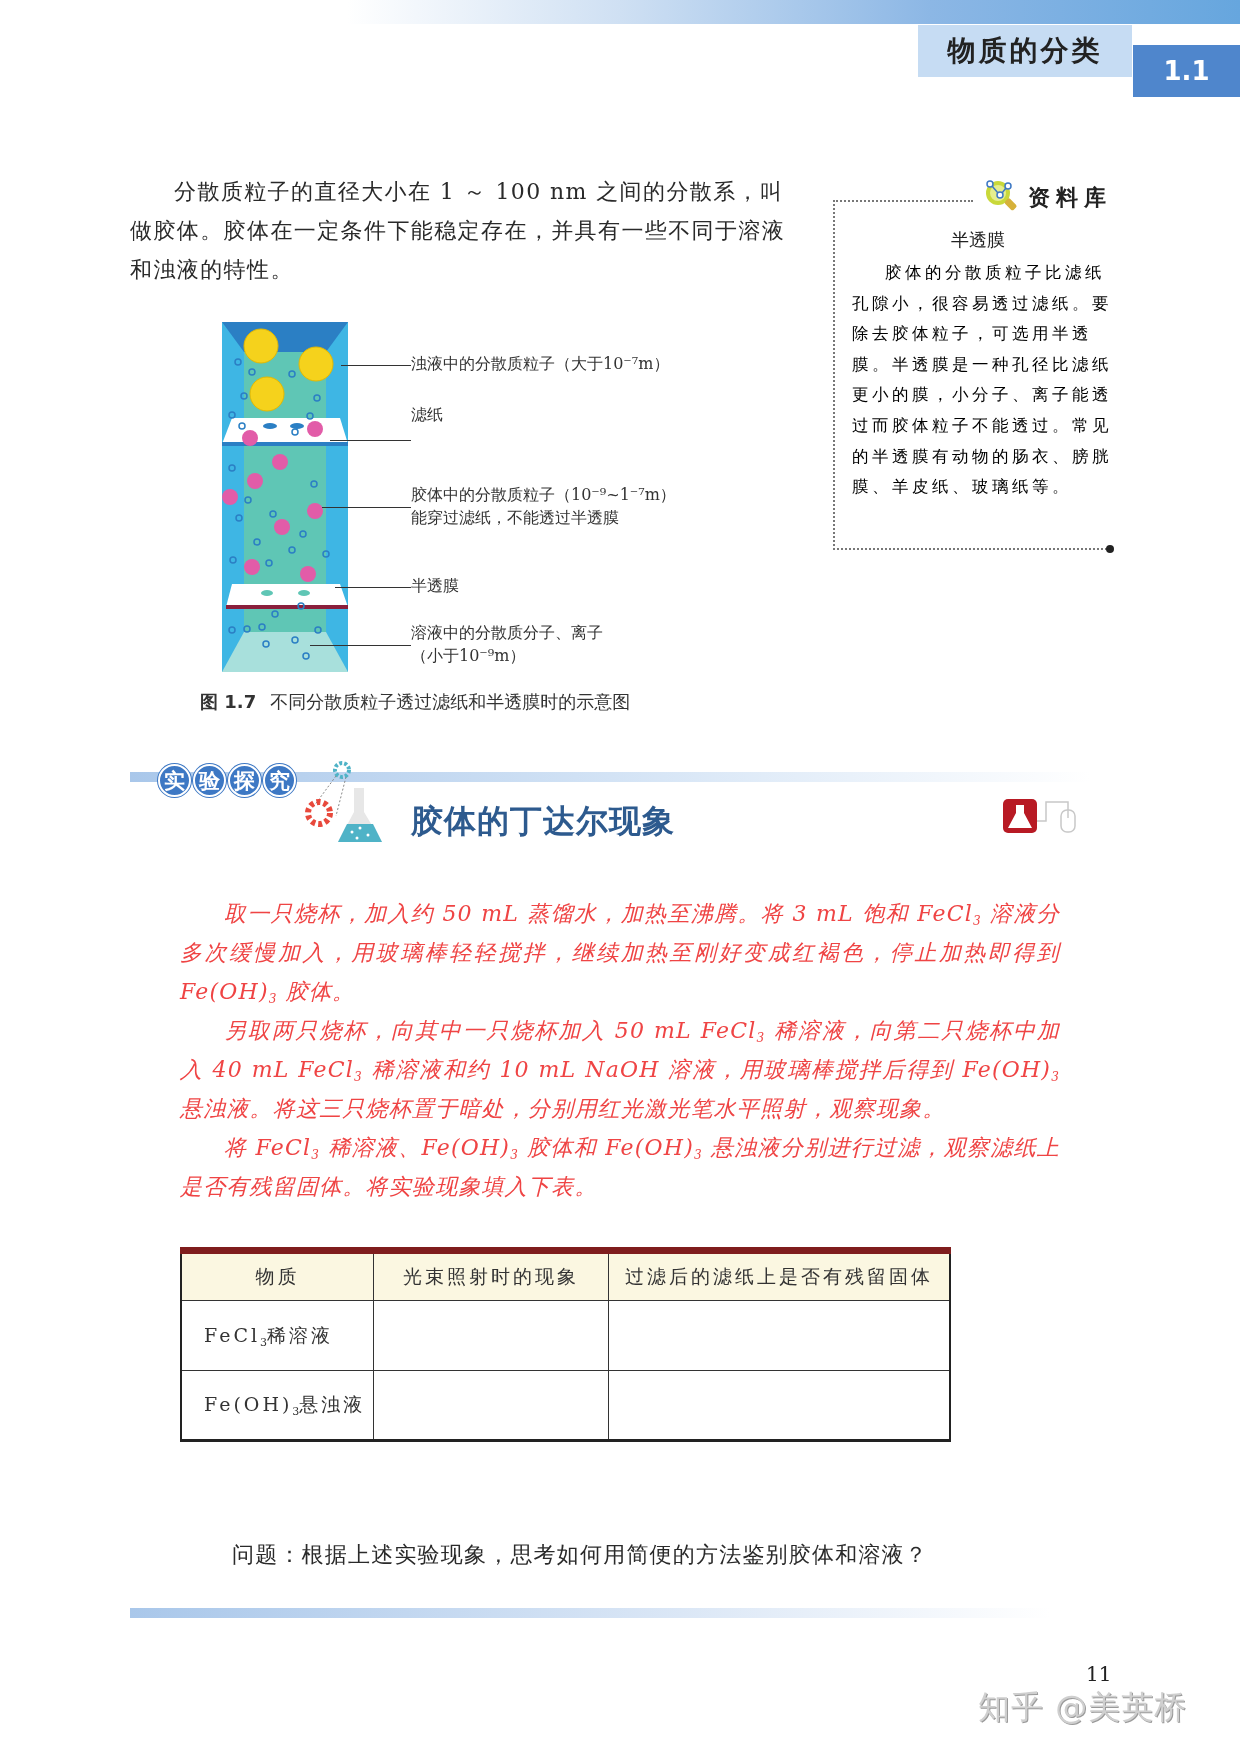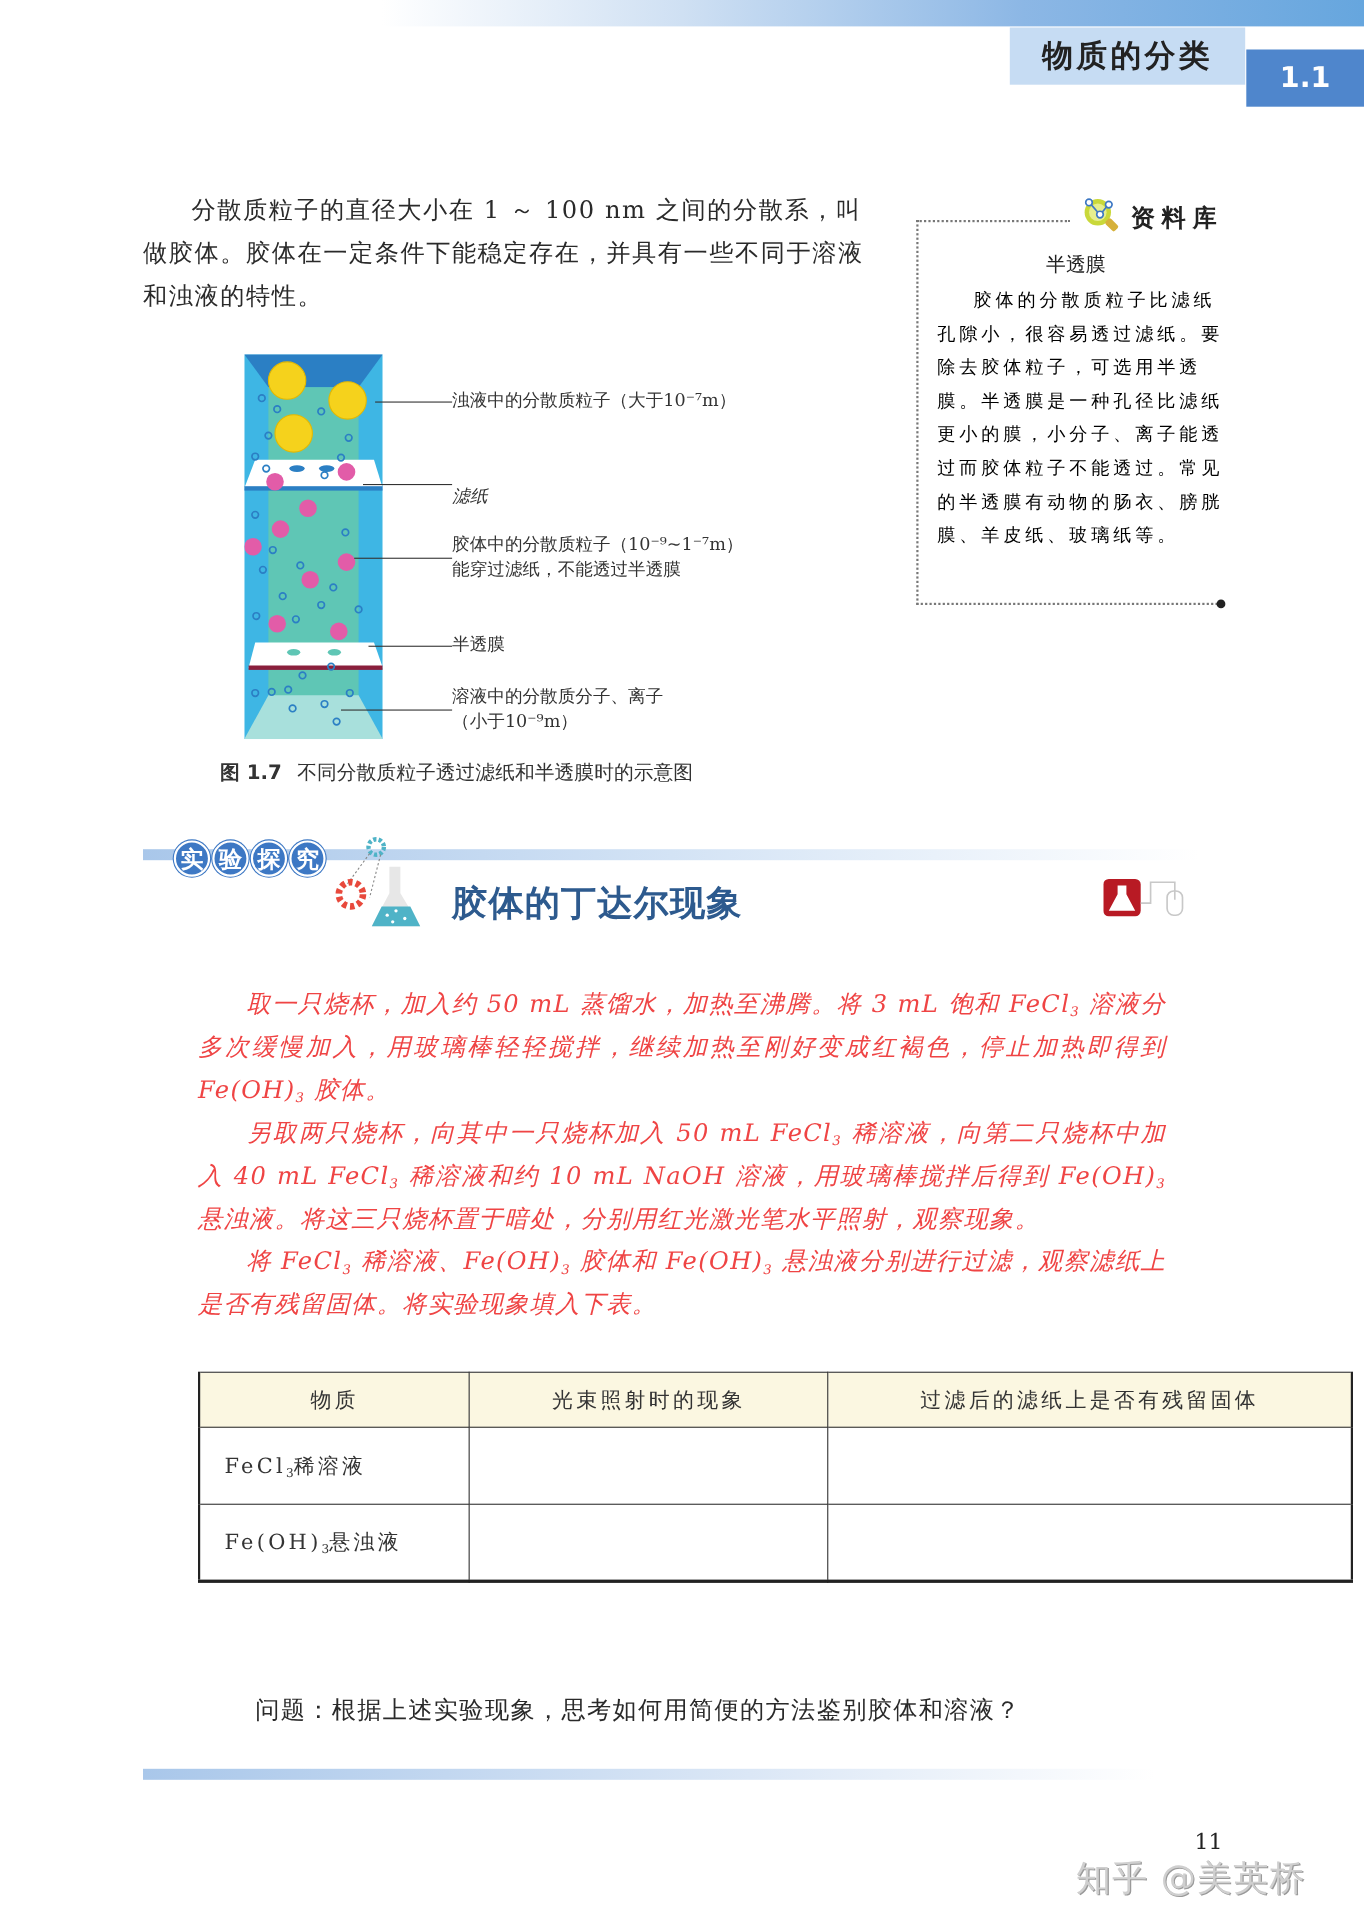--- a/index.html
+++ b/index.html
@@ -45,22 +45,22 @@
     .exp-title { position: absolute; left: 411px; top: 800px; font-family: "DejaVu Sans", sans-serif; font-size: 32px;
       font-weight: bold; color: #2d5a8e; letter-spacing: 1px; }
     .exp-icons { position: absolute; left: 300px; top: 758px; }
     .lab-icon { position: absolute; left: 1003px; top: 797px; }
 
     .exp-body { position: absolute; left: 180px; top: 894px; width: 880px; font-size: 22px; line-height: 39px;
       letter-spacing: 1.2px; color: #ef4444; text-align: justify; font-style: italic; }
     .exp-body p { text-indent: 2em; }
     .exp-body sub { font-size: 12px; vertical-align: -4px; line-height: 0; }
 
-    table.results { position: absolute; left: 180px; top: 1247px; width: 1050px; border-collapse: collapse;
-      border-top: 1px solid #7f1d1d; border-bottom: 3px solid #222; }
+    table.results { position: absolute; left: 180px; top: 1247px; width: 771px; border-collapse: collapse;
+      border-top: 7px solid #7f1d1d; border-bottom: 3px solid #222; }
     table.results th, table.results td { border: 1.5px solid #333; font-size: 19px; letter-spacing: 3px; color: #333; font-weight: normal; }
     table.results th { background: #fbf7e1; height: 50px; text-align: center; }
     table.results td { height: 70px; padding-left: 22px; }
     table.results td sub { font-size: 11px; vertical-align: -4px; letter-spacing: 0; }
     table.results tr > *:first-child { border-left: 2px solid #222; }
     table.results tr > *:last-child { border-right: 2px solid #222; }
 
     .question { position: absolute; left: 232px; top: 1540px; font-size: 22px; letter-spacing: 1.2px; color: #2a2a2a; white-space: nowrap; }
     .bottom-band { position: absolute; left: 130px; top: 1608px; width: 920px; height: 10px;
       background: linear-gradient(to right, #a9c7ea 0%, #dbe7f6 60%, rgba(255,255,255,0) 100%); }
@@ -141,21 +141,21 @@
       <circle cx="44" cy="322" r="3"></circle>
         <circle cx="84" cy="334" r="3"></circle>
     </g>
   </svg>
 </div>
 
 <div class="leader" style="left:341px; top:365px; width:70px;"></div>
 <div class="fig-label" style="left:411px; top:353px;">浊液中的分散质粒子（大于10⁻⁷m）</div>
 
 <div class="leader" style="left:330px; top:440px; width:81px;"></div>
-<div class="fig-label" style="left:411px; top:440px;font-style:italic;">滤纸</div>
+<div class="fig-label" style="left:411px; top:404px;">滤纸</div>
 
 <div class="leader" style="left:322px; top:507px; width:89px;"></div>
 <div class="fig-label" style="left:411px; top:484px;">胶体中的分散质粒子（10⁻⁹~1⁻⁷m）</div>
 <div class="fig-label" style="left:411px; top:507px;">能穿过滤纸，不能透过半透膜</div>
 
 <div class="leader" style="left:335px; top:587px; width:76px;"></div>
 <div class="fig-label" style="left:411px; top:575px;">半透膜</div>
 
 <div class="leader" style="left:310px; top:645px; width:101px;"></div>
 <div class="fig-label" style="left:411px; top:622px;">溶液中的分散质分子、离子</div>

